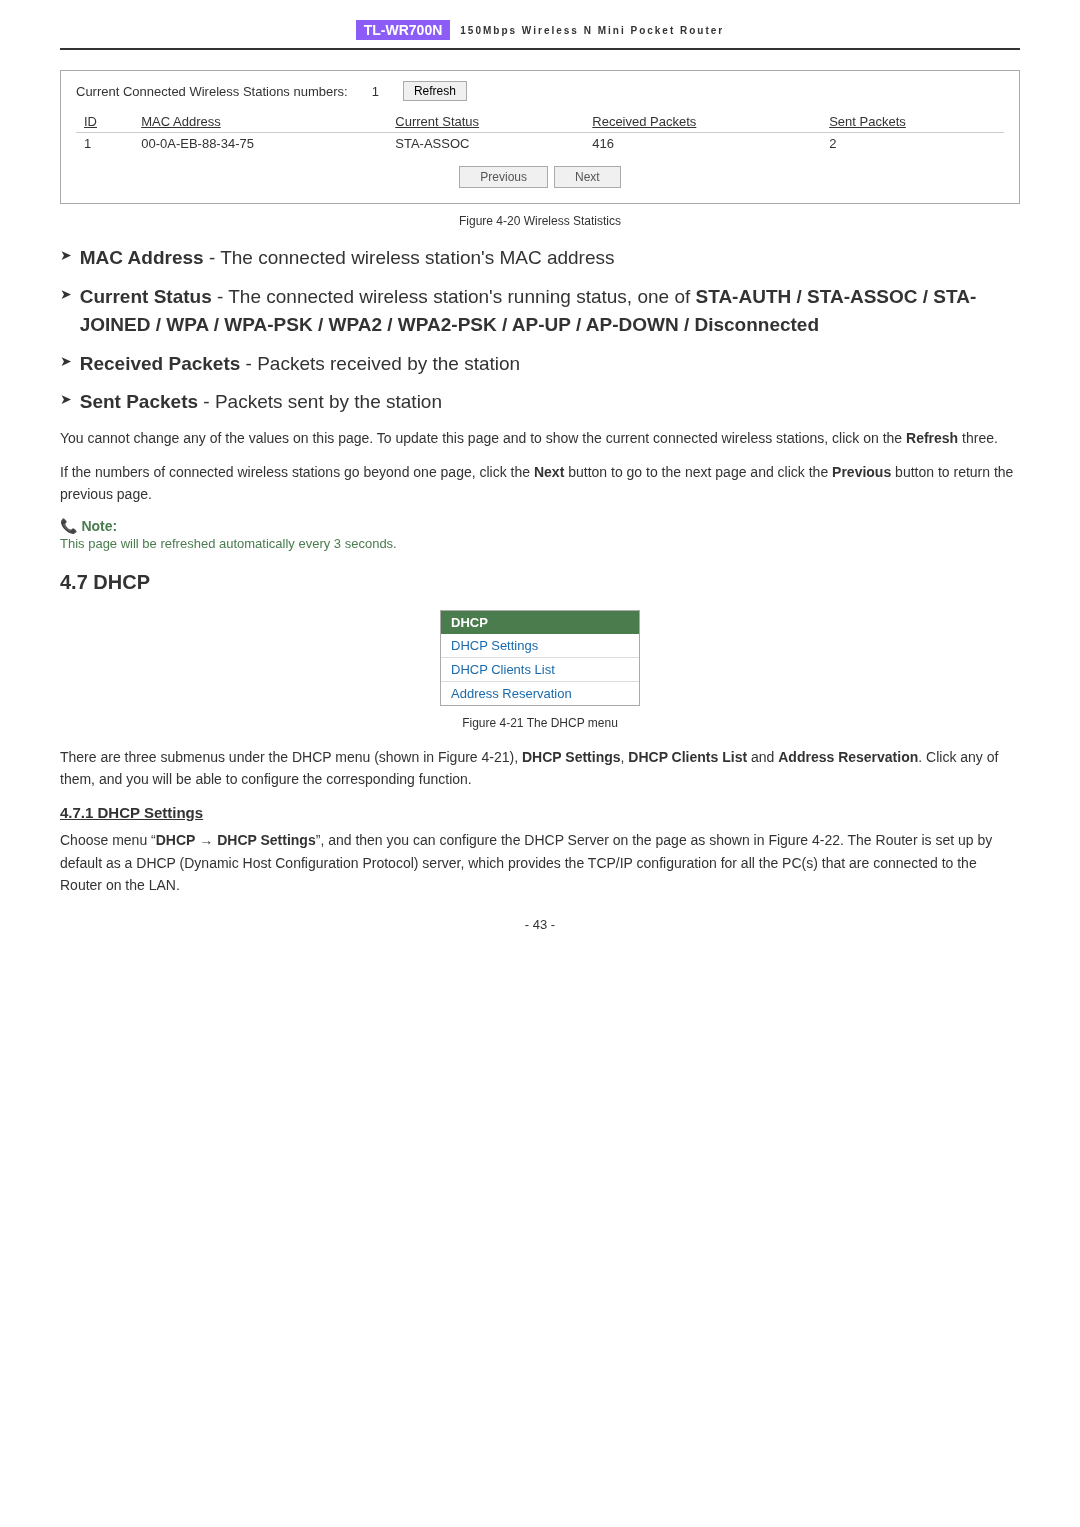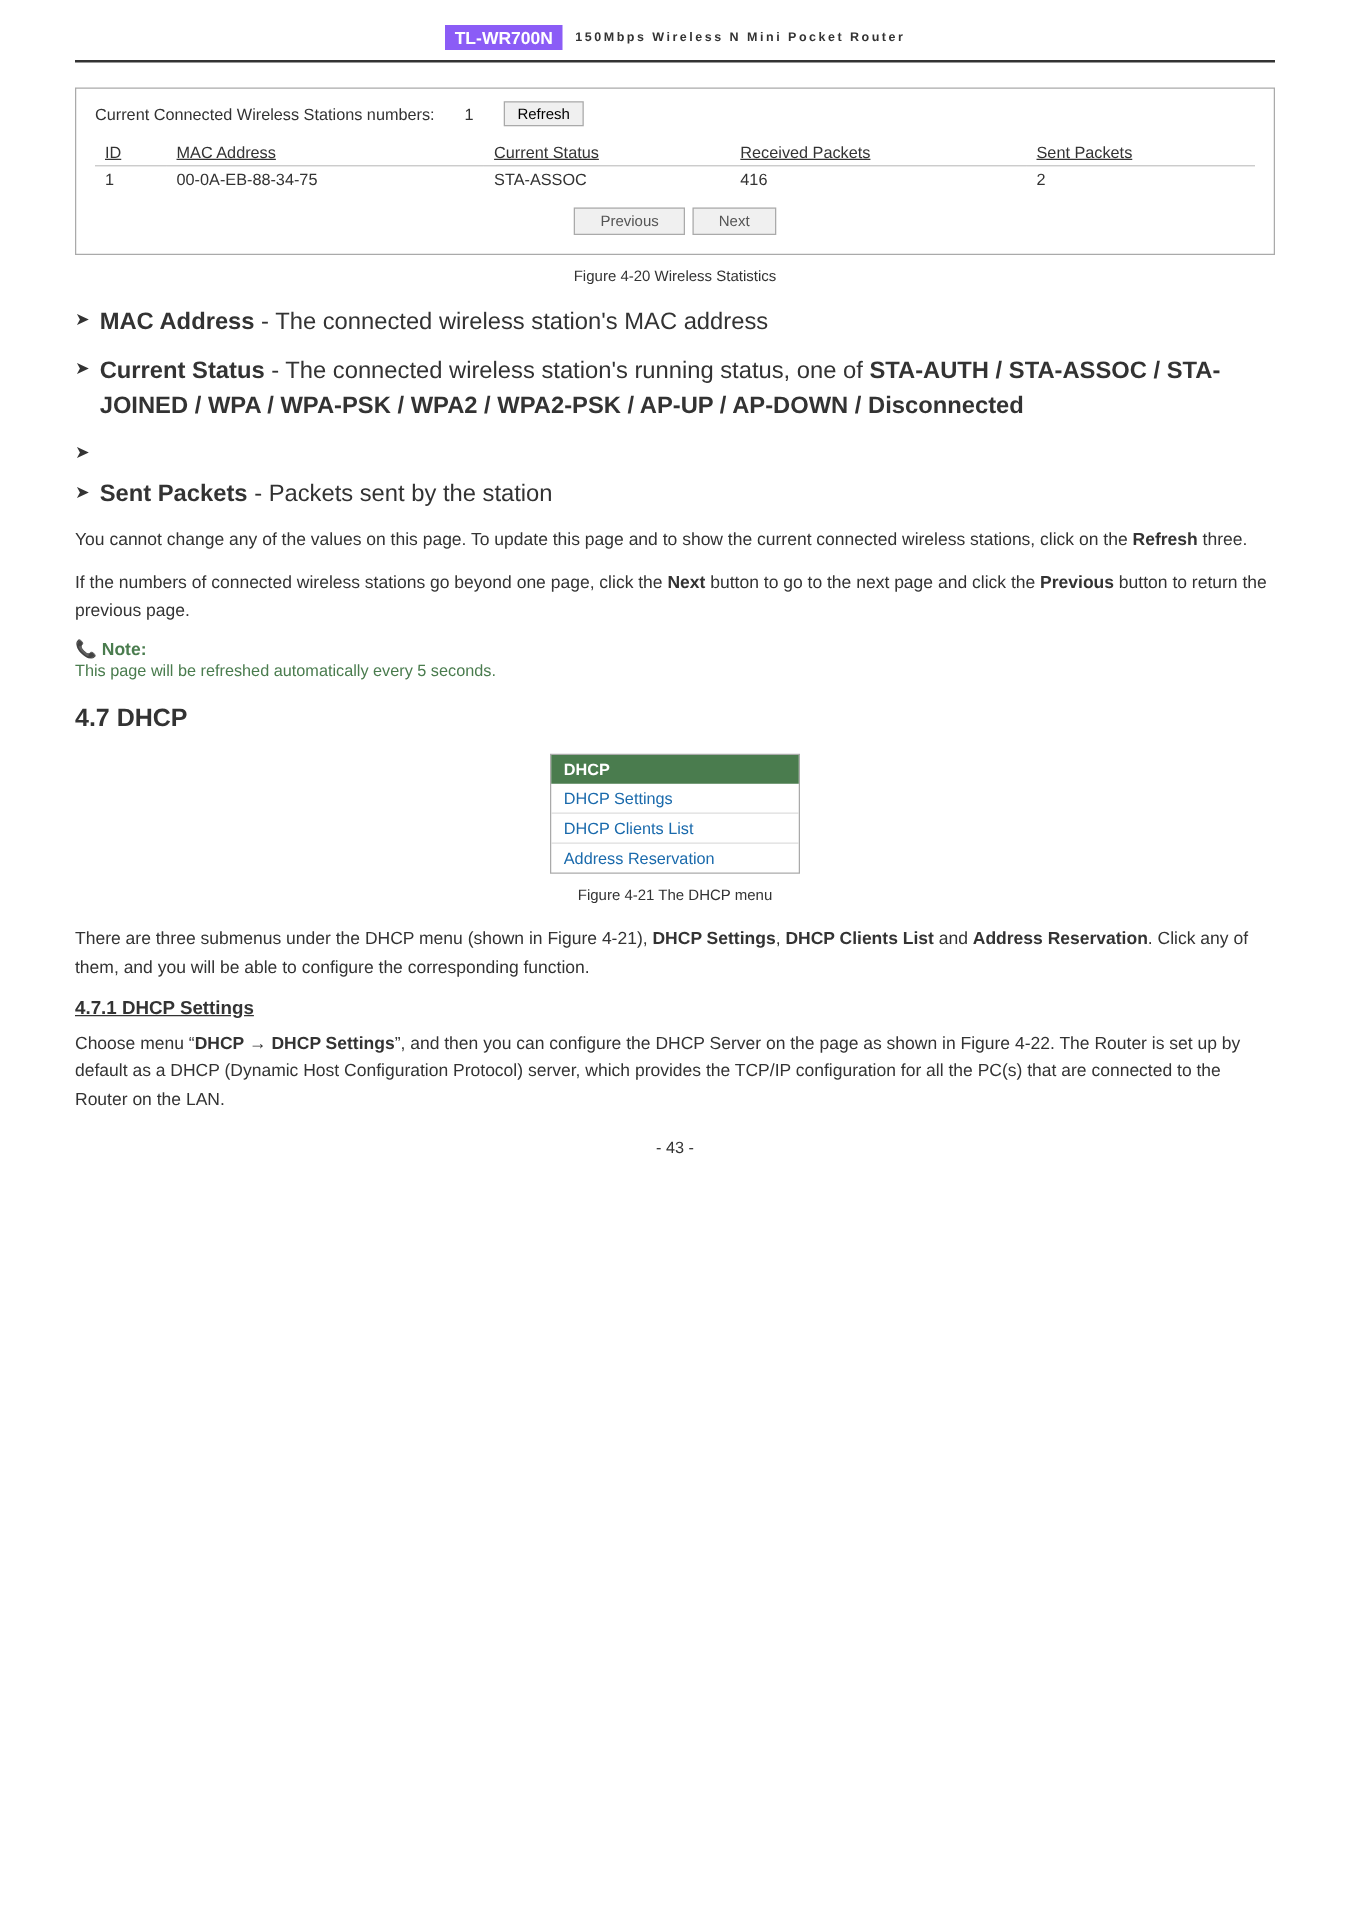--- a/index.html
+++ b/index.html
@@ -252,20 +252,23 @@
 
 <div class="bullet-section">
   <span class="bullet-arrow">➤</span>
   <span class="bullet-text">
     <strong>Current Status</strong> - The connected wireless station's running status, one of <strong>STA-AUTH / STA-ASSOC / STA-JOINED / WPA / WPA-PSK / WPA2 / WPA2-PSK / AP-UP / AP-DOWN / Disconnected</strong>
   </span>
 </div>
 
 <div class="bullet-section">
   <span class="bullet-arrow">➤</span>
+  <span class="bullet-text">
+    <strong>Received Packets</strong> - Packets received by the station
+  </span>
 </div>
 
 <div class="bullet-section">
   <span class="bullet-arrow">➤</span>
   <span class="bullet-text">
     <strong>Sent Packets</strong> - Packets sent by the station
   </span>
 </div>
 
 <p class="body-para">
@@ -274,21 +277,21 @@
 
 <p class="body-para">
   <span>If the numbers of connected wireless stations go beyond one page, click the </span><strong>Next</strong><span> button to go to the next page and click the </span><strong>Previous</strong><span> button to return the previous page.</span>
 </p>
 
 <div class="note-section">
   <div class="note-label">
     <span class="note-phone-icon">📞</span>
     <span>Note:</span>
   </div>
-  <div class="note-text">This page will be refreshed automatically every 5 seconds.</div>
+  <div class="note-text">This page will be refreshed automatically every 3 seconds.</div>
 </div>
 
 <h2 class="section-heading">4.7  DHCP</h2>
 
 <div class="dhcp-menu-container">
   <div class="dhcp-menu">
     <div class="dhcp-menu-title">DHCP</div>
     <div id="dhcp-menu-items-container">
         <div class="dhcp-menu-item">DHCP Settings</div>
         <div class="dhcp-menu-item">DHCP Clients List</div>

